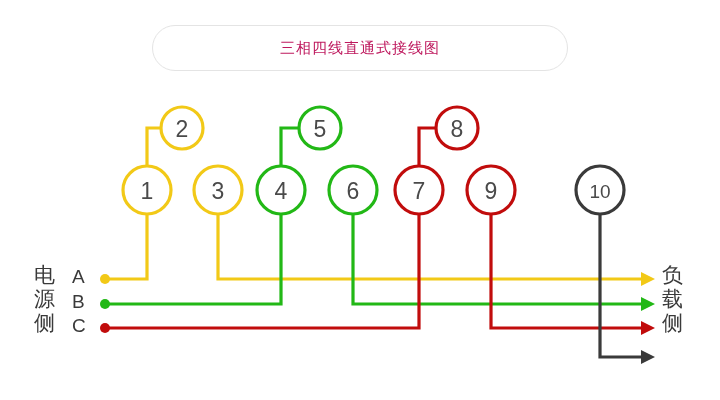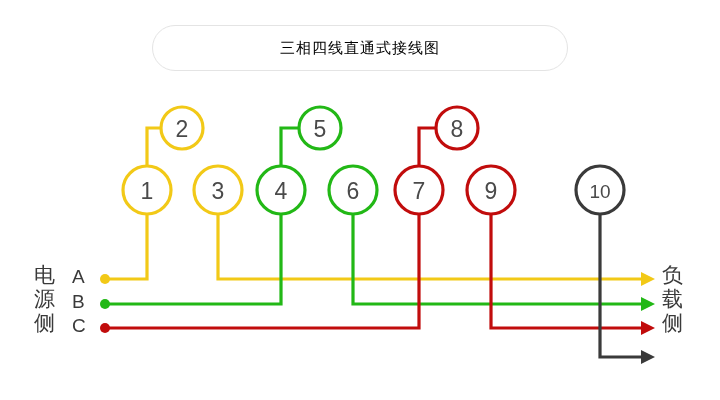--- a/index.html
+++ b/index.html
@@ -30,21 +30,21 @@
     box-sizing: border-box;
     border: 1px solid #e4e4e4;
     border-radius: 23px;
     background: #ffffff;
     display: flex;
     align-items: center;
     justify-content: center;
   }
   .title-text {
     font-size: 15px;
-    color: #000000;
+    color: #be185d;
     letter-spacing: 1px;
     font-family: "DejaVu Sans", sans-serif;
   }
   svg.diagram {
     position: absolute;
     left: 0;
     top: 0;
     width: 720px;
     height: 400px;
     overflow: visible;

